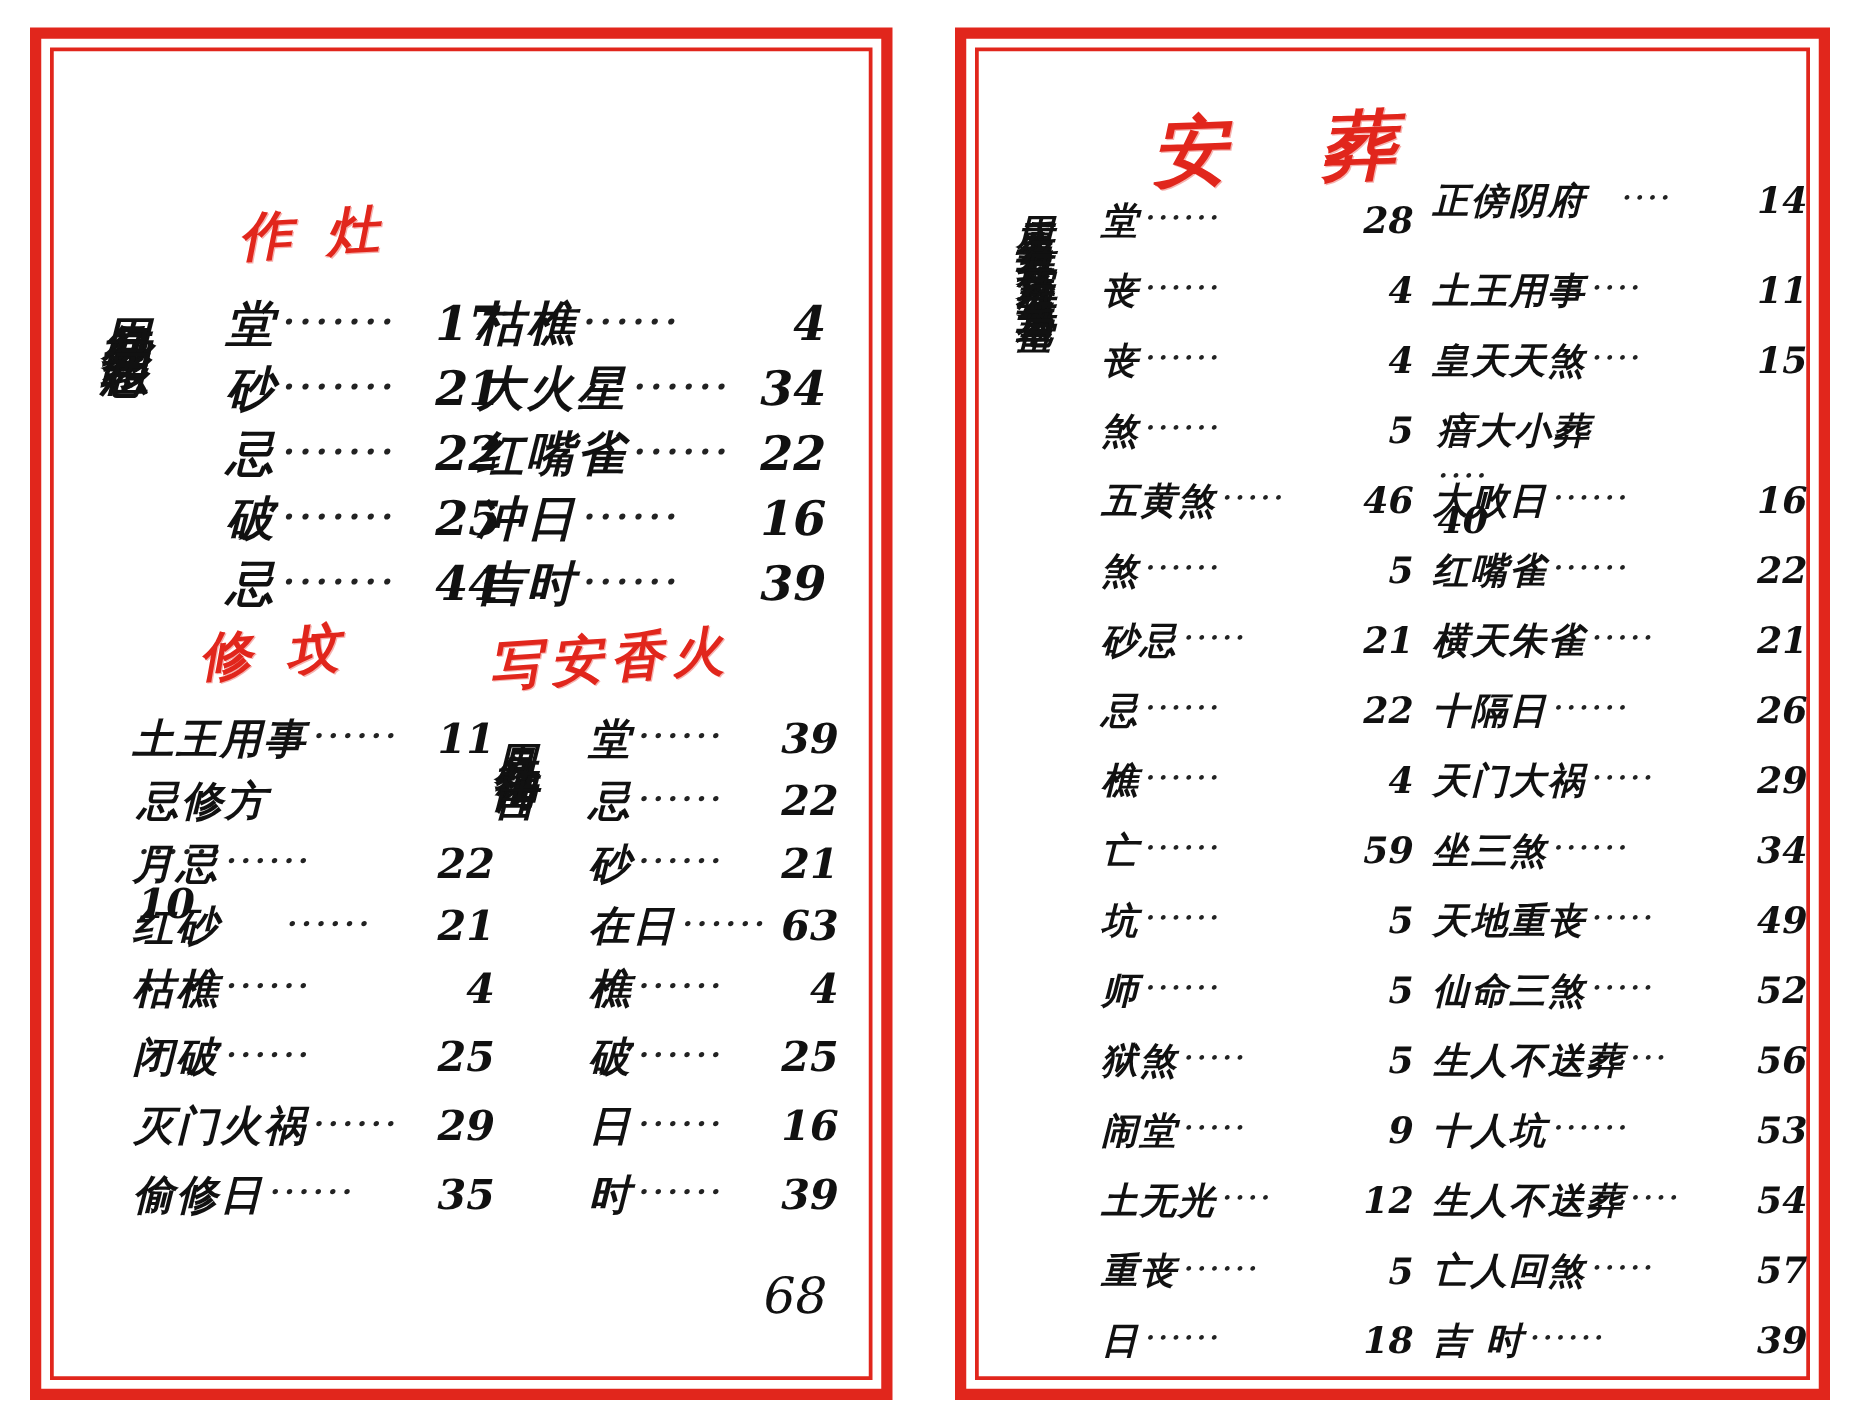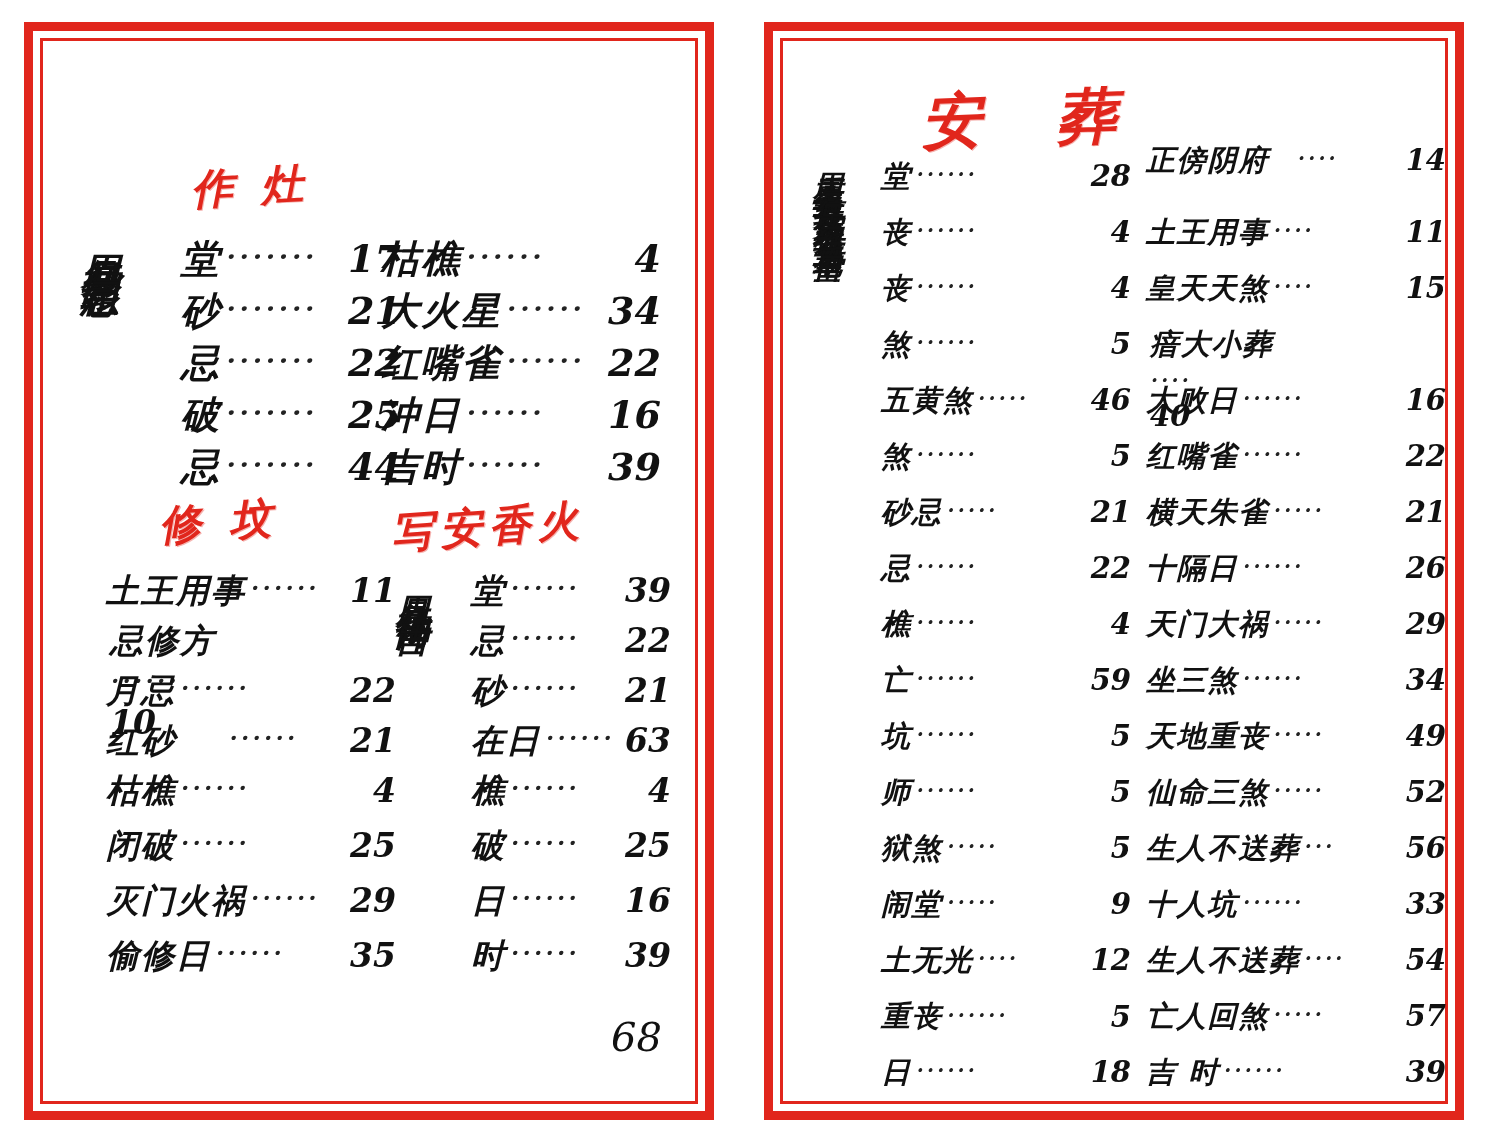--- a/index.html
+++ b/index.html
@@ -431,21 +431,21 @@
         <span class="num">52</span>
       </div>
       <div class="entry sm" style="left:355px; top:780px; width:300px;">
         <span class="lab">生人不送葬</span>
         <span class="dots">···</span>
         <span class="num">56</span>
       </div>
       <div class="entry sm" style="left:355px; top:836px; width:300px;">
         <span class="lab">十人坑</span>
         <span class="dots">······</span>
-        <span class="num">33</span>
+        <span class="num">53</span>
       </div>
       <div class="entry sm" style="left:355px; top:892px; width:300px;">
         <span class="lab">生人不送葬</span>
         <span class="dots">····</span>
         <span class="num">54</span>
       </div>
       <div class="entry sm" style="left:355px; top:948px; width:300px;">
         <span class="lab">亡人回煞</span>
         <span class="dots">·····</span>
         <span class="num">57</span>

